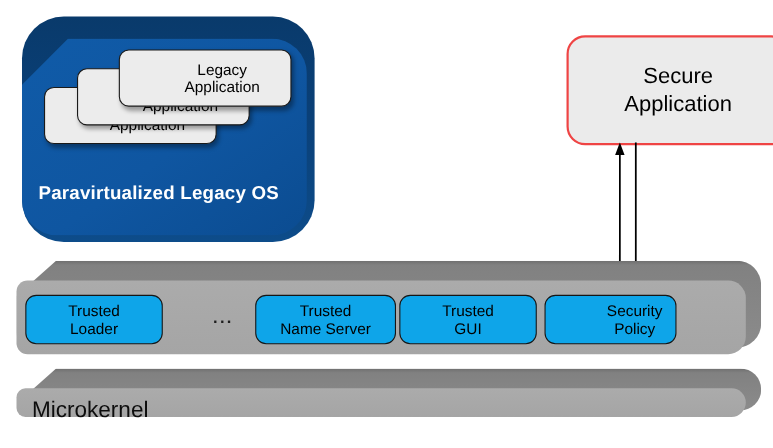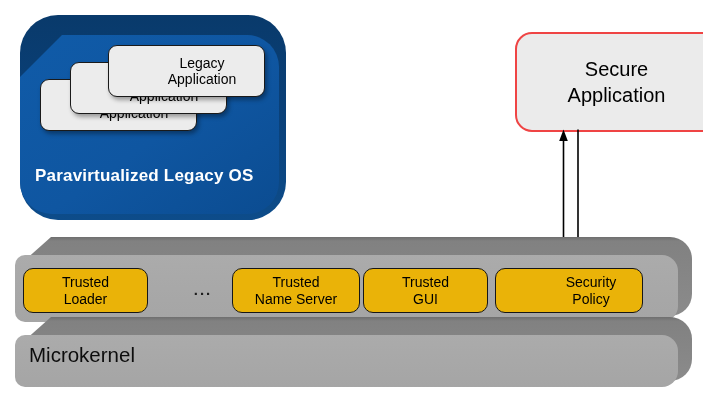--- a/index.html
+++ b/index.html
@@ -51,32 +51,32 @@
     border-radius:14px 22px 22px 14px;
     background:linear-gradient(180deg,#6f6f6f 0px,#818181 4px,#8b8b8b 100%);
     clip-path:polygon(36px 0,100% 0,100% 100%,0 100%,0 32px);
   }
   .bar-front{
     position:absolute;top:18px;left:0;right:14px;bottom:0;
     border-radius:10px 16px 16px 10px;
     background:linear-gradient(180deg,#ababab 0%,#a5a5a5 100%);
   }
   #trusted-bar{left:15px;top:237px;width:677px;height:85px;}
-  #micro-bar{left:15px;top:317px;width:677px;height:70px;text-decoration:underline;}
+  #micro-bar{left:15px;top:335px;width:677px;height:44px;text-decoration:underline;}
 
   .t-box{
     position:absolute;top:31px;height:45px;
-    background:#eab308;border:1.5px solid #161616;border-radius:10px;
+    background:#0ea5e9;border:1.5px solid #161616;border-radius:10px;
     display:flex;align-items:center;justify-content:center;text-align:center;
     font-size:14px;line-height:17px;color:#000;box-sizing:border-box;
   }
   #t-loader{left:8px;width:125px;}
   #t-nameserver{left:217px;width:128px;}
   #t-gui{left:348px;width:125px;}
-  #t-policy{left:480px;width:148px;padding-left:44px;}
+  #t-policy{left:480px;width:120px;padding-left:44px;}
   .dots{position:absolute;left:160px;top:44px;width:56px;text-align:center;
         font-size:15px;font-weight:bold;letter-spacing:2px;color:#1e1e1e;}
 
   .micro-label{position:absolute;left:14px;top:26px;font-size:20.5px;color:#0d0d0d;}
 </style>
 </head>
 <body>
 
 <div id="canvas">
 

